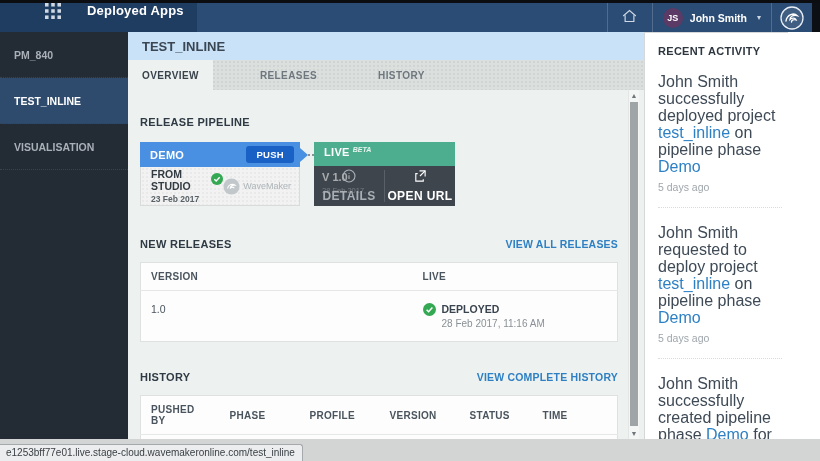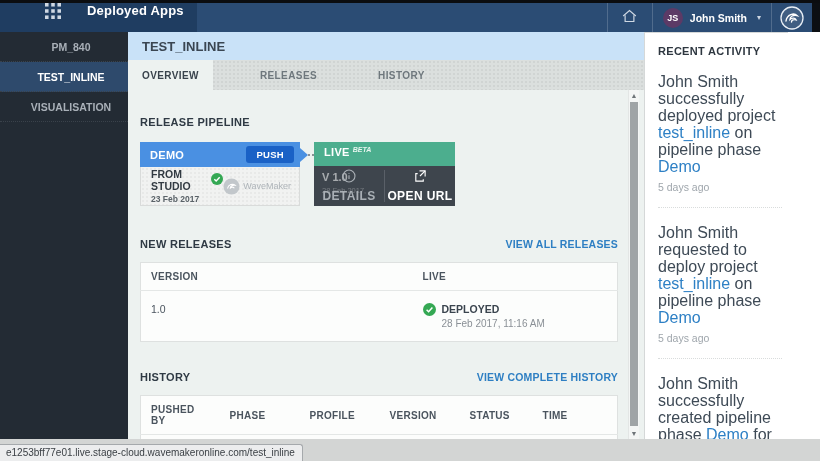--- a/index.html
+++ b/index.html
@@ -19,23 +19,23 @@
   .user-menu { display:flex; align-items:center; padding:0 10px; height:100%; cursor:pointer; }
   .avatar { width:20px; height:20px; border-radius:50%; background:#5C3A66; color:#fff;
             font-size:9px; font-weight:bold; display:flex; align-items:center; justify-content:center; }
   .user-name { color:#fff; font-size:10.5px; font-weight:bold; margin-left:7px; }
   .caret { color:#cdd6e2; font-size:8px; margin-left:10px; }
   .logo-wrap { width:40px; height:100%; display:flex; align-items:center; justify-content:center; }
   .win-edge { width:8px; height:100%; background:#0c0f13; }
 
   
   .sidebar { position:absolute; top:32px; left:0; width:128px; height:407px; background:#232B34; }
-  .side-item { height:30px; display:flex; align-items:center; padding-left:14px;
+  .side-item { height:46px; display:flex; align-items:center; padding-left:14px;
                color:#A9B0B8; font-size:10.5px; font-weight:bold;
-               border-bottom:1px dotted #3a424b; cursor:pointer;justify-content:center; }
+               border-bottom:1px dotted #3a424b; cursor:pointer; }
   .side-item.active { background:#2E4A6C; color:#fff; }
 
   
   .main { position:absolute; top:32px; left:128px; width:516px; height:407px; background:#EDF2F0; }
   .page-header { height:28px; background:#C9E2F8; display:flex; align-items:center;
                  padding-left:14px; font-size:13px; font-weight:bold; color:#3A4652; }
   .tabstrip { height:30px; background:#DBDFDE; padding-left:0; display:flex; align-items:stretch;
               background-image:radial-gradient(rgba(0,0,0,.05) 1px, transparent 1px); background-size:4px 4px;gap:33px; }
   .tab { padding:0 14px; display:flex; align-items:center; font-size:10px; font-weight:bold;
          color:#6E777D; letter-spacing:.4px; cursor:pointer; }

